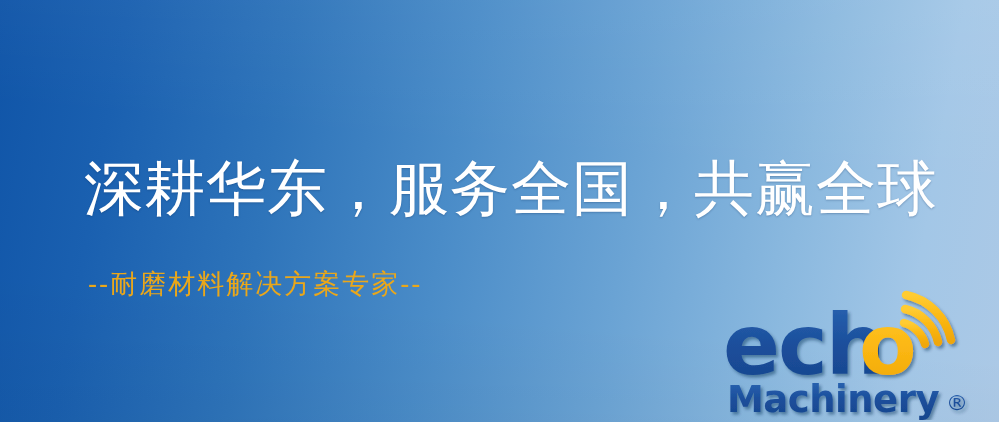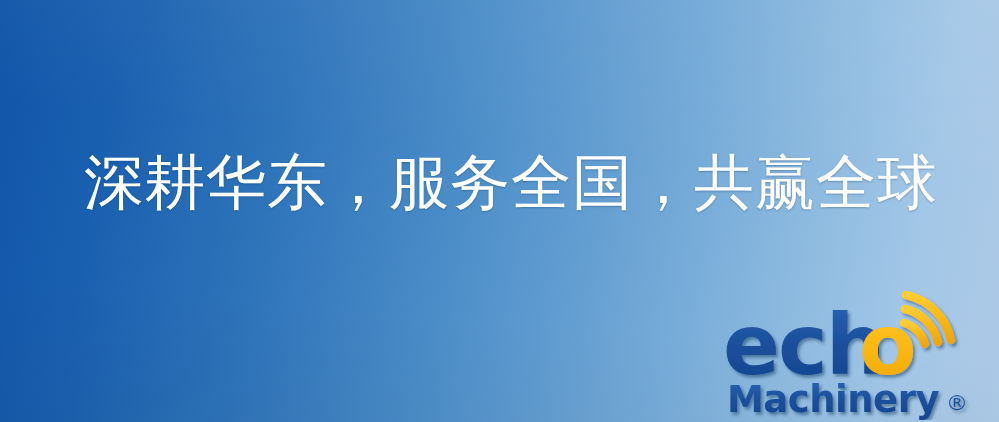--- a/index.html
+++ b/index.html
@@ -35,21 +35,21 @@
     inset: 0;
     pointer-events: none;
     background-image:
       linear-gradient(185deg, rgba(255,255,255,0.055) 0%, rgba(255,255,255,0) 38%,
                       rgba(0,0,0,0.00) 70%, rgba(0,0,0,0.035) 100%);
   }
 
   .text-block {
     position: absolute;
     left: 84px;
-    top: 150px;
+    top: 156px;
     z-index: 3;
   }
 
   .headline {
     font-family: "DejaVu Serif", "Liberation Serif", serif;
     font-size: 60px;
     line-height: 1.08;
     color: #ffffff;
     letter-spacing: 1px;
     white-space: nowrap;
@@ -84,20 +84,21 @@
     height: 100%;
   }
 </style>
 </head>
 <body>
 
 <div id="banner">
 
   <div class="text-block">
     <p class="headline">深耕华东，服务全国，共赢全球</p>
+    <p class="subtitle">--耐磨材料解决方案专家--</p>
   </div>
 
   <div class="logo">
     <svg viewBox="0 0 262 132" xmlns="http://www.w3.org/2000/svg" aria-label="echo Machinery">
       <defs>
         <filter id="logoShadow" x="-30%" y="-30%" width="170%" height="170%">
           <feDropShadow dx="2.2" dy="2.6" stdDeviation="1.6" flood-color="#0b2a52" flood-opacity="0.45"></feDropShadow>
         </filter>
         <linearGradient id="blueFace" x1="0" y1="0" x2="0" y2="1">
           <stop offset="0%" stop-color="#2a66b4"></stop>

